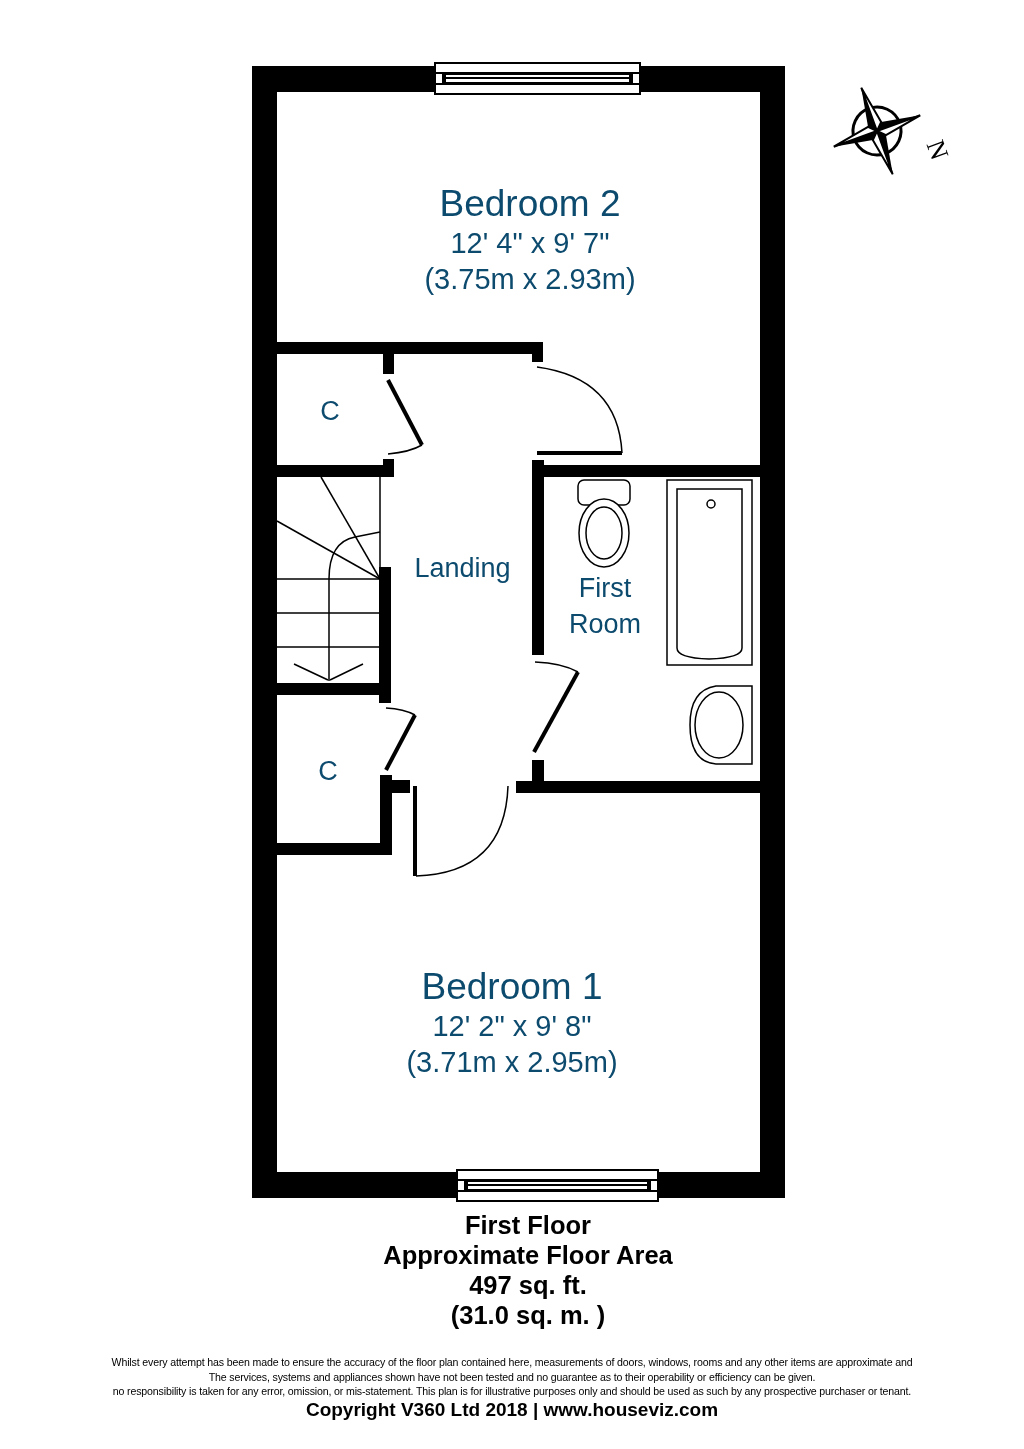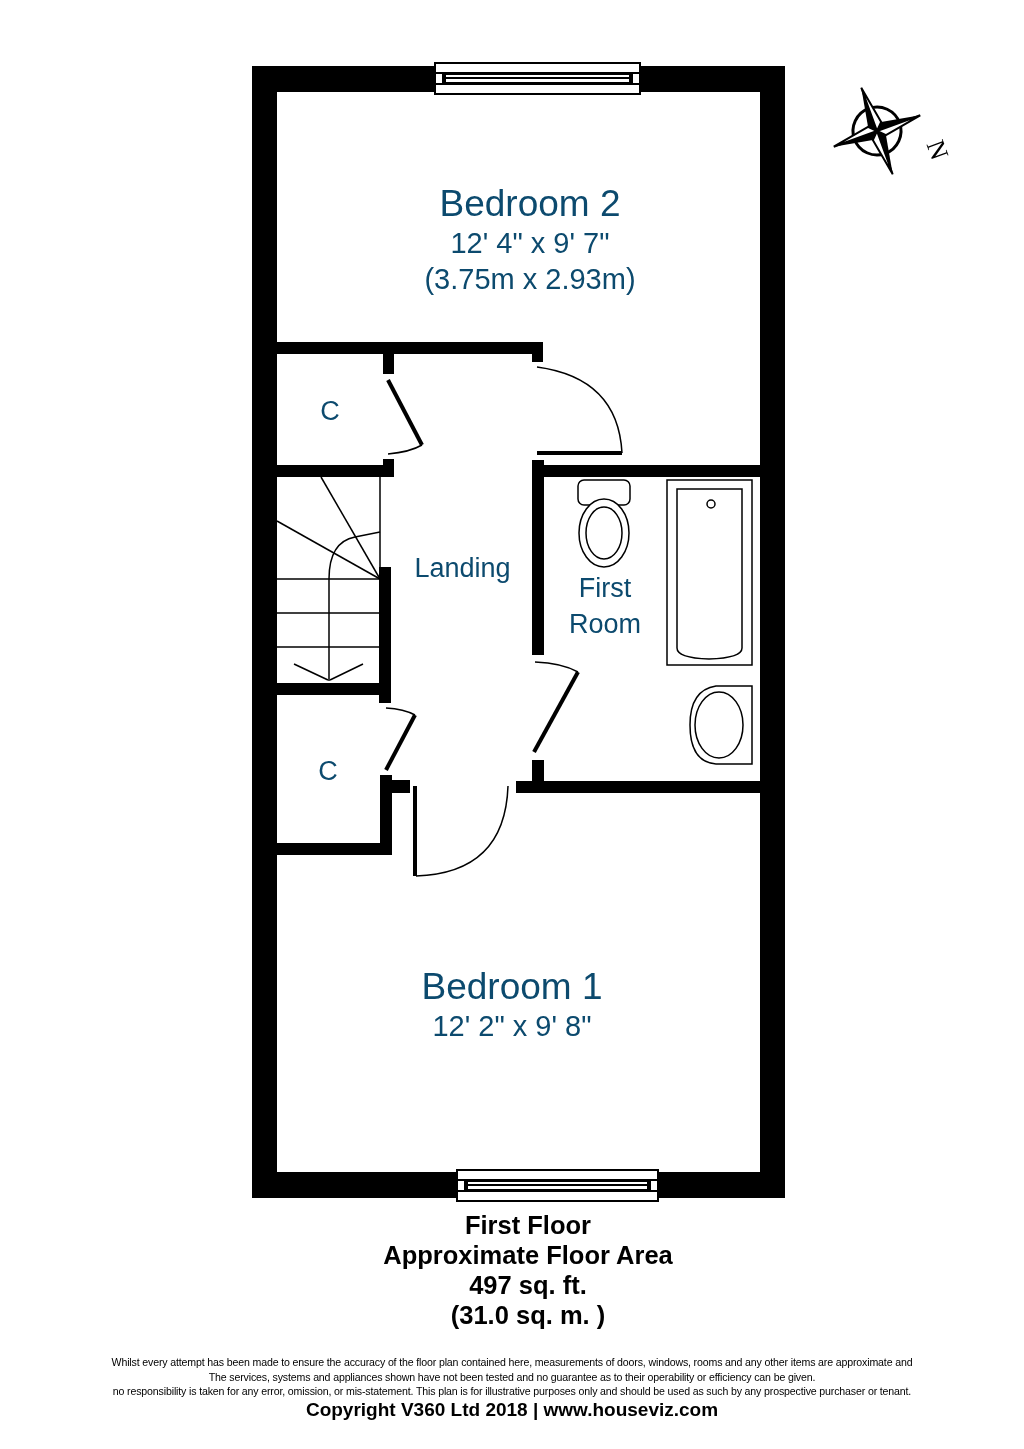--- a/index.html
+++ b/index.html
@@ -134,20 +134,21 @@
 
 <div class="room-label" style="left:380px; top:183px; width:300px;">
   <div class="rn">Bedroom 2</div>
   <div class="rd">12' 4" x 9' 7"</div>
   <div class="rd">(3.75m x 2.93m)</div>
 </div>
 
 <div class="room-label" style="left:362px; top:966px; width:300px;">
   <div class="rn">Bedroom 1</div>
   <div class="rd">12' 2" x 9' 8"</div>
+  <div class="rd">(3.71m x 2.95m)</div>
 </div>
 
 <div class="room-label small-label" style="left:400px; top:553px; width:125px;">
   <span>Landing</span>
 </div>
 
 <div class="room-label small-label" style="left:555px; top:570px; width:100px; line-height:36px;">
   <div>First</div>
   <div>Room</div>
 </div>

